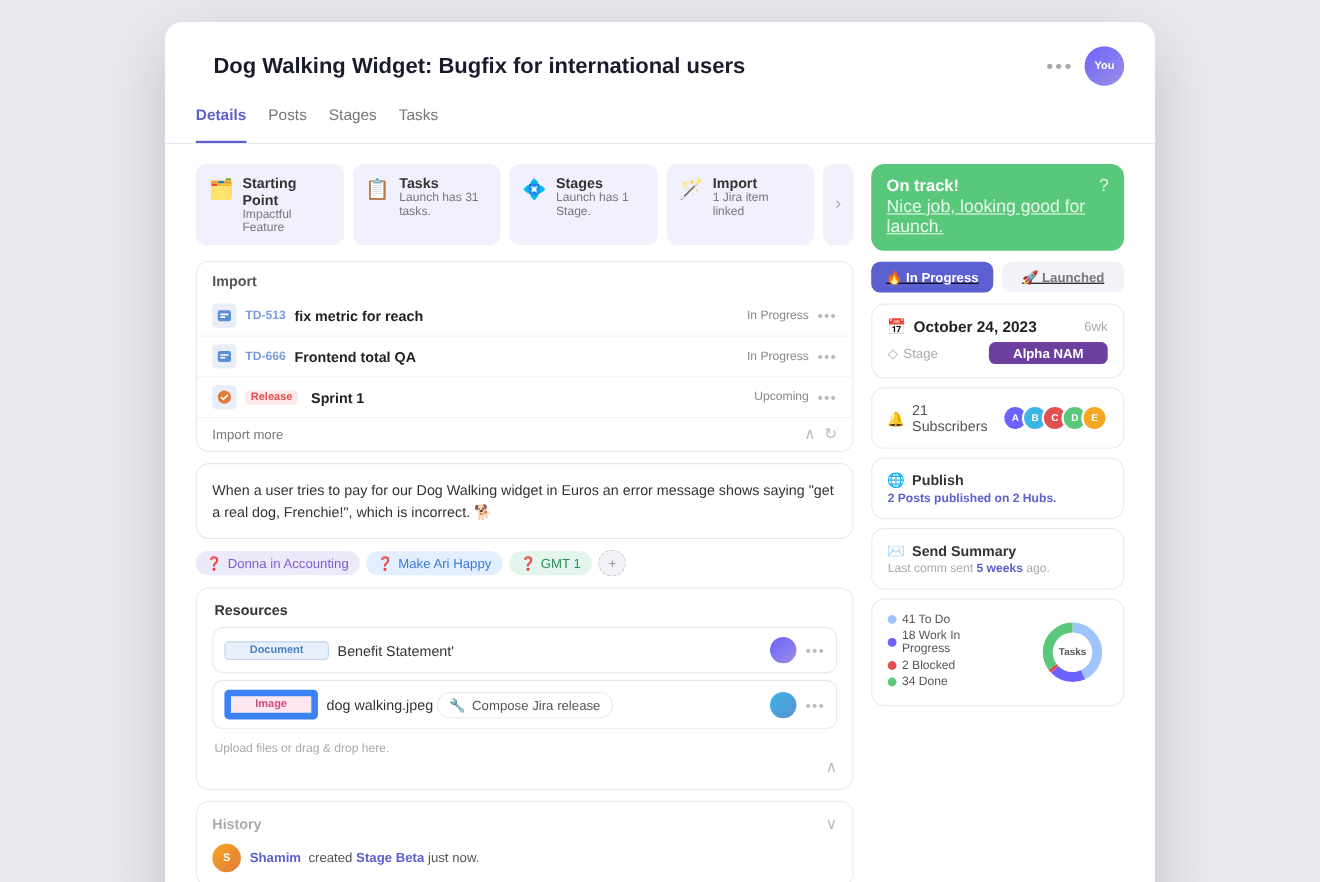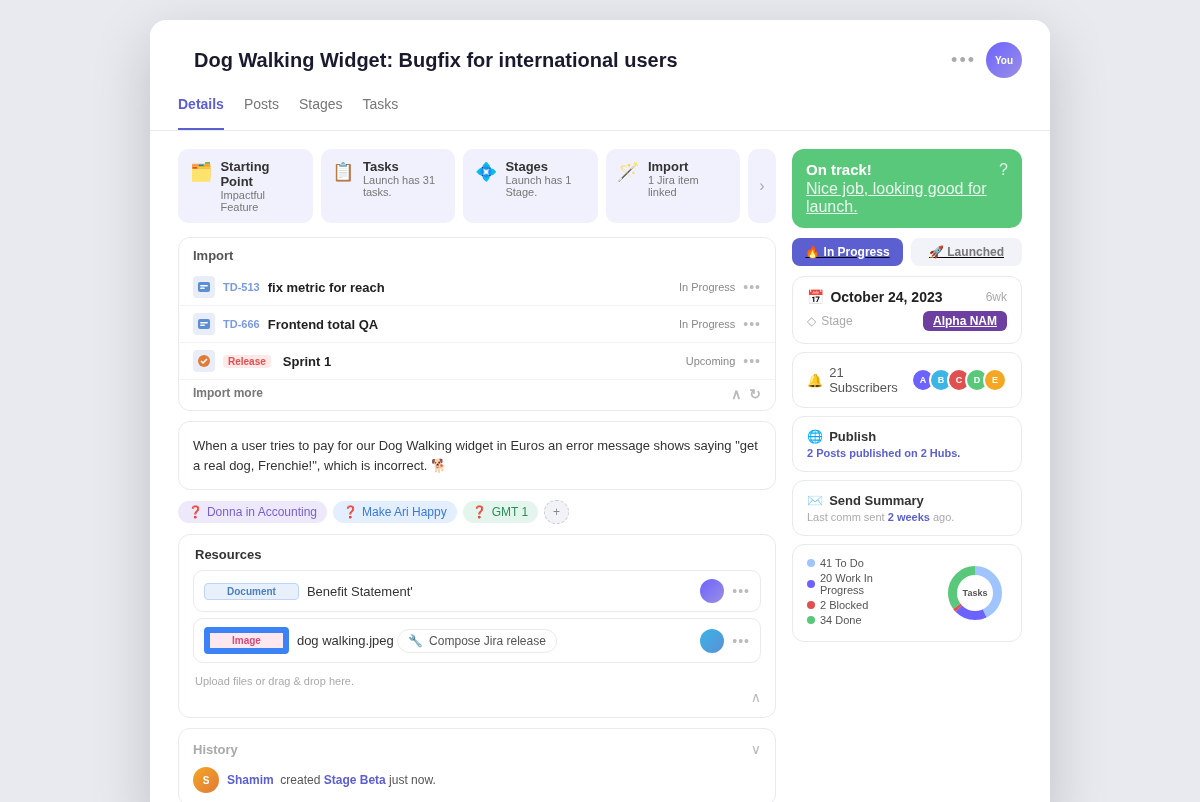--- a/index.html
+++ b/index.html
@@ -192,24 +192,23 @@
       color: #888;
     }
     .row-dots {
       font-size: 14px;
       color: #bbb;
       cursor: pointer;
       letter-spacing: 1px;
     }
     .import-more-row {
       display: flex;
-      align-items: flex-start;
+      align-items: flex-end;
       justify-content: space-between;
       padding: 6px 14px 8px 14px;
-      font-weight: bold;
     }
     .import-more-link {
       font-size: 12px;
       color: #777;
       cursor: pointer;
     }
     .collapse-btn {
       font-size: 14px;
       color: #bbb;
       cursor: pointer;
@@ -441,24 +440,23 @@
       color: #222;
     }
     .date-weeks {
       font-size: 12px;
       color: #aaa;
     }
     .stage-badge {
       background: #6c3fa0;
       color: #fff;
       border-radius: 6px;
-      padding: 3px 10px;
+      padding: 3px 22px;
       font-size: 12px;
       font-weight: 600;
-      text-decoration: underline;
     }
     .subscribers-row {
       display: flex;
       align-items: center;
       justify-content: space-between;
     }
     .sub-label {
       display: flex;
       align-items: center;
       gap: 6px;
@@ -765,34 +763,34 @@
           <span>published on 2 Hubs.</span>
         </div>
       </div>
 
       <div class="info-card">
         <div class="publish-title">
           <span>✉️</span>
           <span>Send Summary</span>
         </div>
         <div class="publish-sub">
-          Last comm sent <span>2 weeks</span> ago.
+          Last comm sent <span>5 weeks</span> ago.
         </div>
       </div>
 
       <div class="tasks-chart-card">
         <div class="tasks-chart-inner">
           <div class="tasks-legend">
             <div class="legend-item">
               <div class="legend-dot" style="background:#a0c4ff;"></div>
               <span>41 To Do</span>
             </div>
             <div class="legend-item">
               <div class="legend-dot" style="background:#6c63ff;"></div>
-              <span>20 Work In Progress</span>
+              <span>18 Work In Progress</span>
             </div>
             <div class="legend-item">
               <div class="legend-dot" style="background:#e05050;"></div>
               <span>2 Blocked</span>
             </div>
             <div class="legend-item">
               <div class="legend-dot" style="background:#5ac87a;"></div>
               <span>34 Done</span>
             </div>
           </div>

